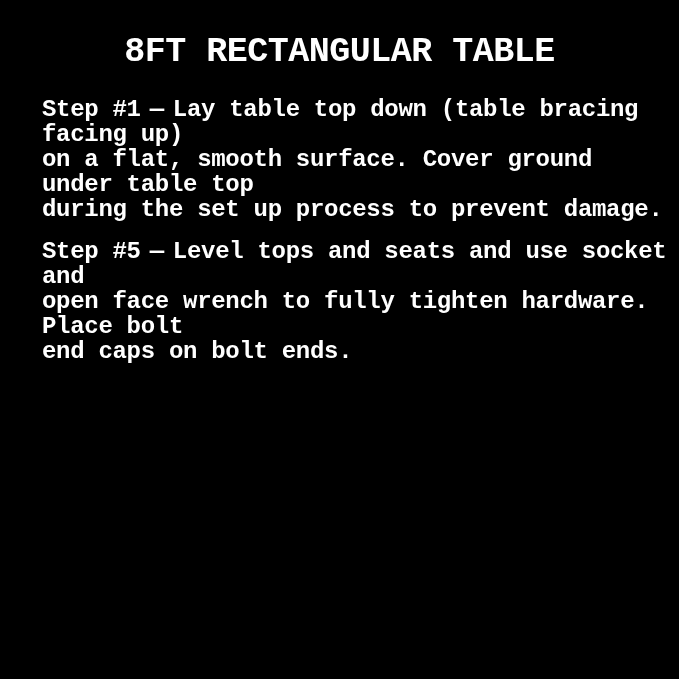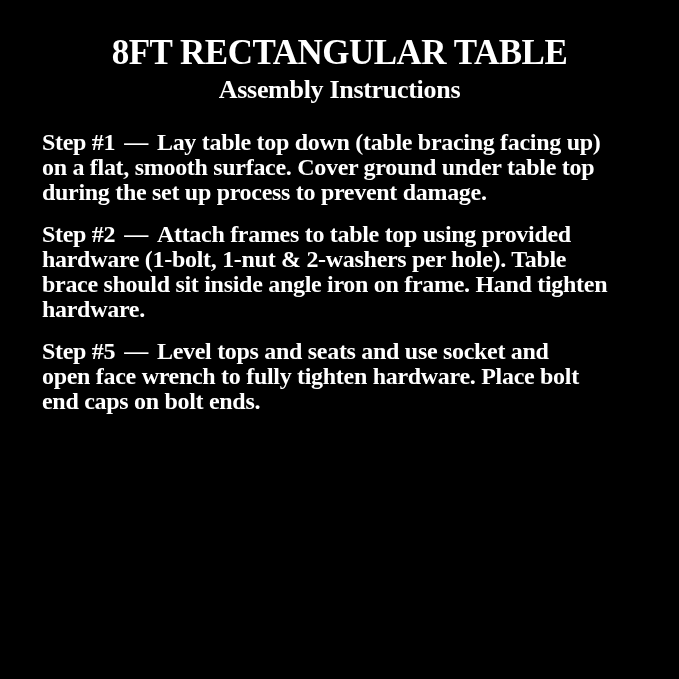--- a/index.html
+++ b/index.html
@@ -7,21 +7,21 @@
     padding: 0;
     background: #000000;
   }
   .poster {
     position: relative;
     width: 679px;
     height: 485px;
     box-sizing: border-box;
     background: #000000;
     color: #ffffff;
-    font-family: Liberation Serif, serif;
+    font-family: Liberation Mono, monospace;
     font-weight: 700;
     overflow: hidden;
   }
   .header {
     padding-top: 33px;
     text-align: center;
   }
   .title {
     margin: 0;
     font-size: 35px;
@@ -53,33 +53,28 @@
     white-space: pre-line;
   }
 </style>
 </head>
 <body>
 
 <div class="poster">
 
   <div class="header">
     <h1 class="title">8FT RECTANGULAR TABLE</h1>
-    <h2 class="subtitle">Assembly Instructions</h2>
   </div>
 
   <div class="steps">
 
     <p class="step"><span>Step #1</span><span class="step-sep">—</span><span class="step-text">Lay table top down (table bracing facing up)
 on a flat, smooth surface. Cover ground under table top
 during the set up process to prevent damage.</span></p>
 
-    <p class="step"><span>Step #2</span><span class="step-sep">—</span><span class="step-text">Attach frames to table top using provided
-hardware (1-bolt, 1-nut &amp; 2-washers per hole). Table
-brace should sit inside angle iron on frame. Hand tighten
-hardware.</span></p>
 
 
 
     <p class="step"><span>Step #5</span><span class="step-sep">—</span><span class="step-text">Level tops and seats and use socket and
 open face wrench to fully tighten hardware. Place bolt
 end caps on bolt ends.</span></p>
 
   </div>
 
 </div>

